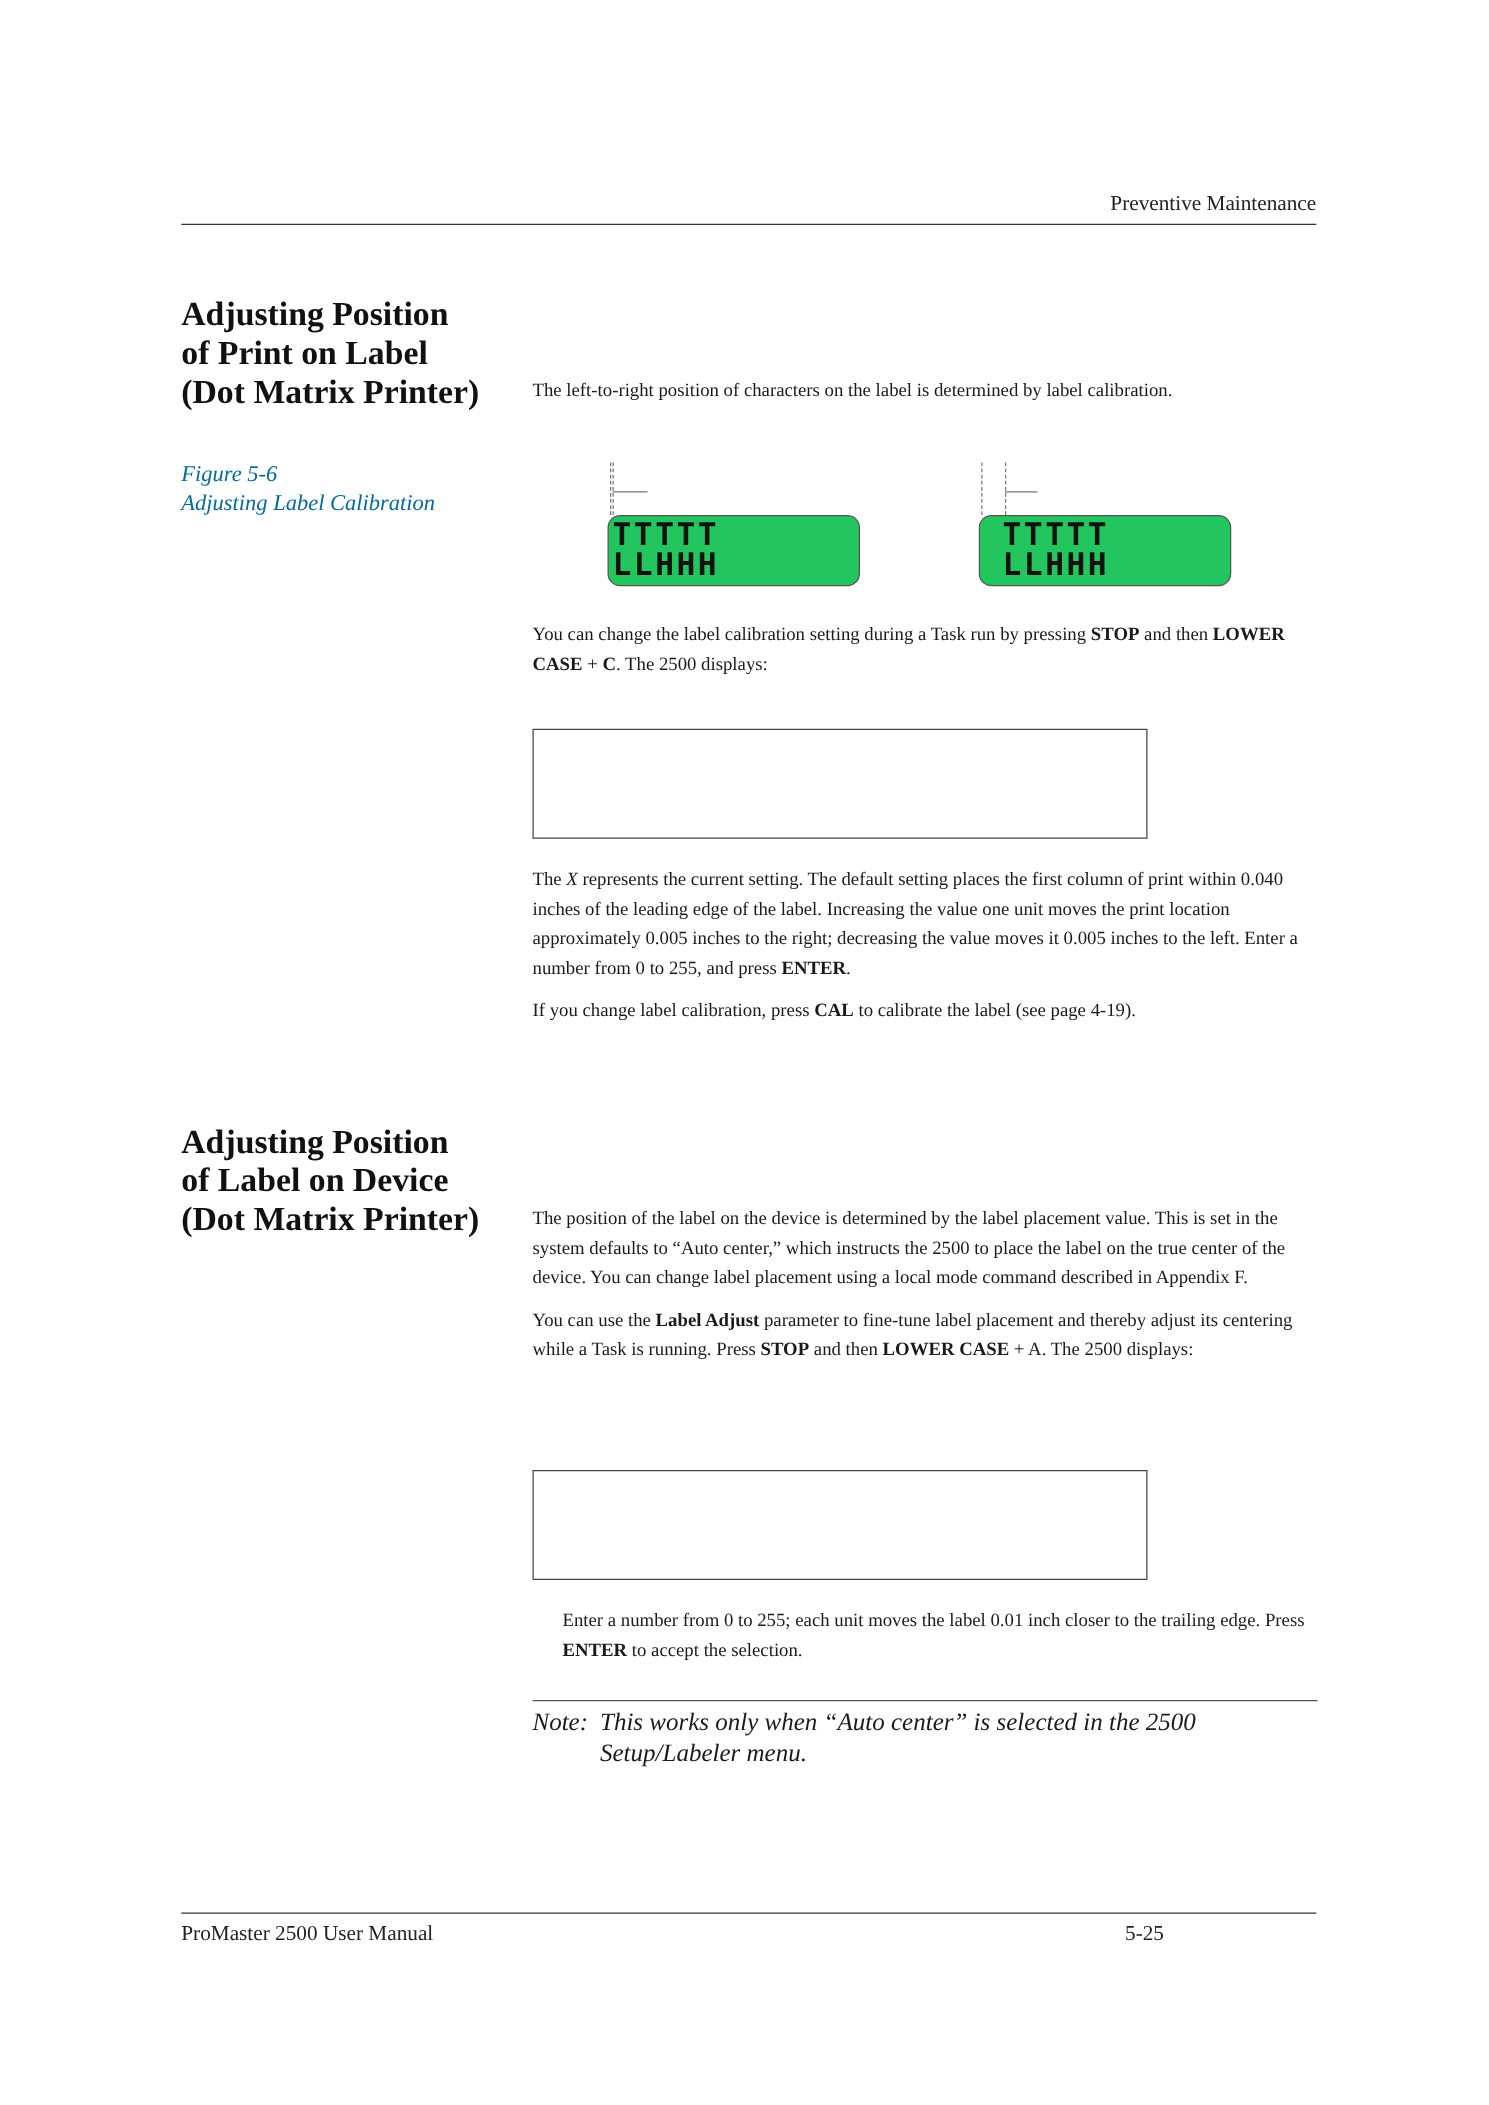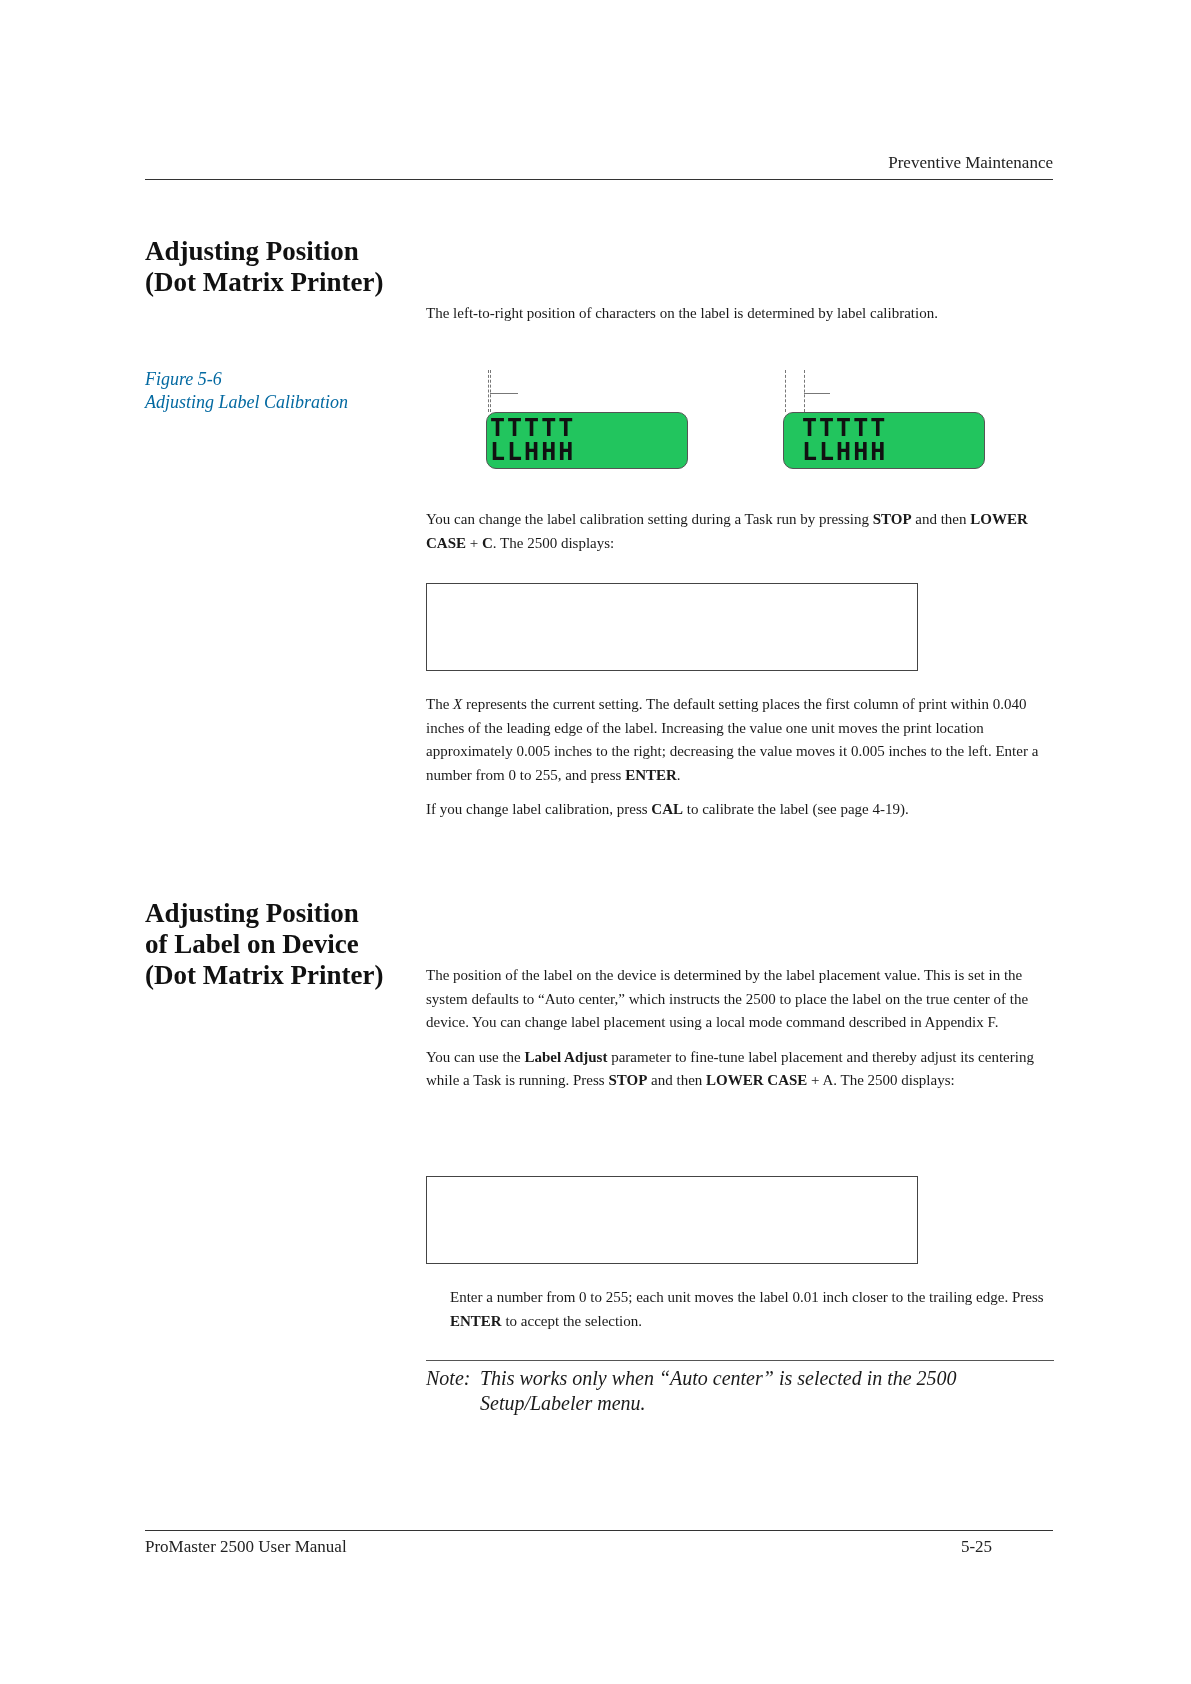--- a/index.html
+++ b/index.html
@@ -17,30 +17,31 @@
   .lcd { position: absolute; border: 1.5px solid #555; border-radius: 10px; background: #22c55e; width: 200px; height: 55px; }
   .lcd-text { position: absolute; font-family: "DejaVu Sans Mono", monospace; font-size: 25px; line-height: 24px; letter-spacing: 2px; color: #111; font-weight: bold; }
   .guide { position: absolute; border-left: 1px dashed #777; }
   .guide-h { position: absolute; border-top: 1px solid #777; }
   .note-rule { left: 426px; top: 1360px; width: 628px; border-top: 1.5px solid #555; }
   .note { left: 426px; top: 1366px; width: 630px; font-style: italic; font-size: 20px; line-height: 25px; }
   .note .note-label { display: inline-block; width: 54px; }
   .note .note-text { display: inline-block; width: 570px; vertical-align: top; }
   .footer-rule { left: 145px; top: 1530px; width: 908px; border-top: 1.5px solid #333; }
   .footer-left { left: 145px; top: 1537px; font-size: 17px; color: #222; text-align: center; }
-  .footer-right { left: 900px; top: 1537px; width: 153px; text-align: center; font-size: 17px; color: #222; }
+  .footer-right { left: 900px; top: 1537px; width: 153px; text-align: left; font-size: 17px; color: #222; }
 </style>
 </head>
 <body>
 
 <div class="abs running-header">Preventive Maintenance</div>
 <div class="abs header-rule"></div>
 
 <div class="abs side-heading" style="top:236px;">
   <div>Adjusting Position</div>
+  <div>of Print on Label</div>
   <div>(Dot Matrix Printer)</div>
 </div>
 
 <div class="abs body-col" style="top:302px;">
   <p>The left-to-right position of characters on the label is determined by label calibration.</p>
 </div>
 
 <div class="abs fig-caption">
   <div>Figure 5-6</div>
   <div>Adjusting Label Calibration</div>
@@ -58,21 +59,21 @@
 
   <div class="guide" style="left:359px; top:0; height:42px;"></div>
   <div class="guide" style="left:378px; top:0; height:42px;"></div>
   <div class="guide-h" style="left:378px; top:23px; width:26px;"></div>
   <div class="lcd" style="left:357px; top:42px;">
     <div class="lcd-text" style="left:18px; top:3px;">TTTTT</div>
     <div class="lcd-text" style="left:18px; top:27px;">LLHHH</div>
   </div>
 </div>
 
-<div class="abs body-col" style="top:508px;">
+<div class="abs body-col" style="top:497px;">
   <p>
     <span>You can change the label calibration setting during a Task run by pressing </span><b>STOP</b><span> and then </span><b>LOWER CASE</b><span> + </span><b>C</b><span>. The 2500 displays:</span>
   </p>
 </div>
 
 <div class="abs display-box" style="top:583px;"></div>
 
 <div class="abs body-col" style="top:693px;">
   <p>
     <span>The </span><i>X</i><span> represents the current setting. The default setting places the first column of print within 0.040 inches of the leading edge of the label. Increasing the value one unit moves the print location approximately 0.005 inches to the right; decreasing the value moves it 0.005 inches to the left. Enter a number from 0 to 255, and press </span><b>ENTER</b><span>.</span>

